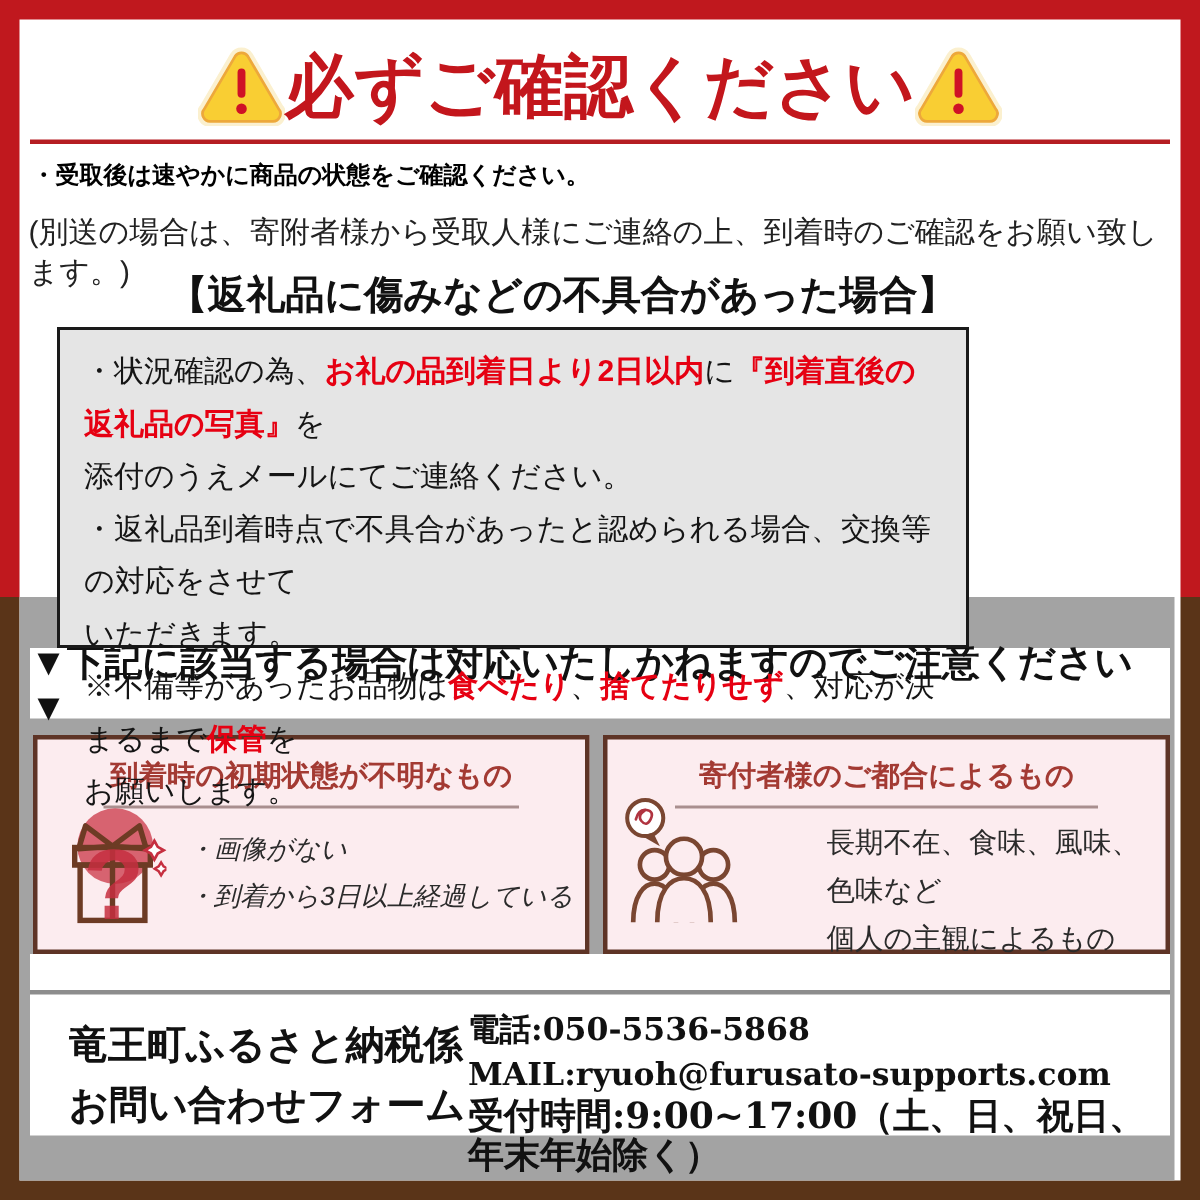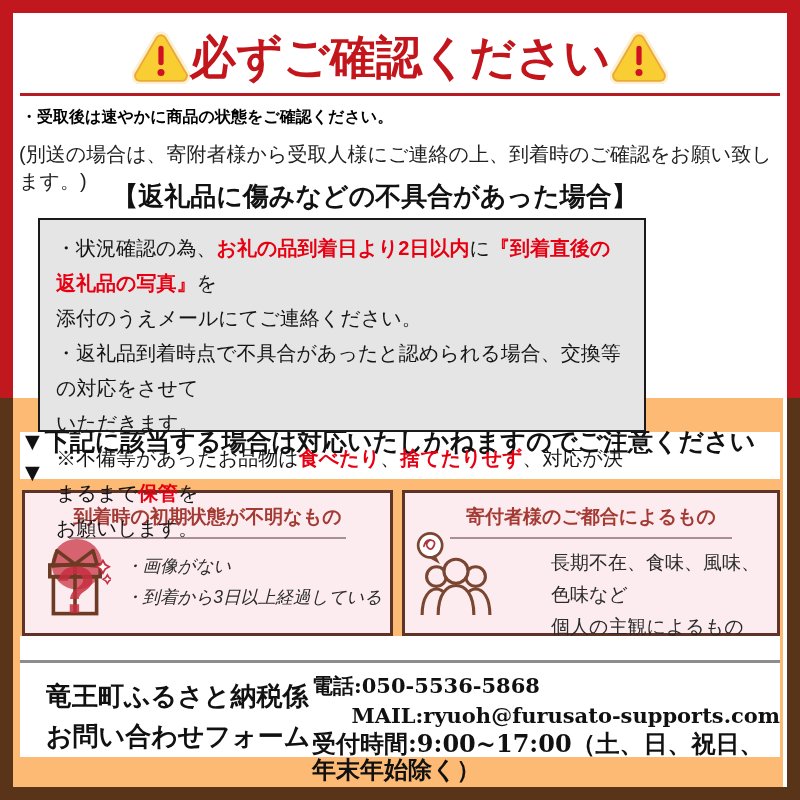--- a/index.html
+++ b/index.html
@@ -18,21 +18,21 @@
   .p1{position:absolute;left:8px;top:94px;margin:0;font-size:16px;font-weight:800;color:#000000;}
   .p2{position:absolute;left:6px;top:128px;margin:0;font-size:20px;color:#222;}
   .h2{position:absolute;left:0;top:166px;width:724px;margin:0;text-align:center;
     font-size:26px;font-weight:800;color:#111;}
   .defect-box{position:absolute;left:25px;top:205px;width:608px;height:214px;
     box-sizing:border-box;border:2px solid #1a1a1a;background:#e5e5e5;z-index:2;
     padding:11px 16px 0 16px;font-size:20px;line-height:35px;color:#151515;}
   .defect-box .red{color:#e60012;font-weight:800;}
 
   
-  .pink-section{position:absolute;left:0;top:385px;width:770px;height:389px;background:#fdba74;}
+  .pink-section{position:absolute;left:0;top:385px;width:770px;height:389px;background:#a3a3a3;}
   .heading-band{position:absolute;left:7px;top:34px;width:760px;height:47px;background:#fff;
     display:flex;align-items:center;justify-content:center;
     font-size:25px;font-weight:900;color:#111;letter-spacing:0;}
   .card{position:absolute;top:92px;height:146px;box-sizing:border-box;
     border:3px solid #5e3426;background:#fcecef;}
   .card-left{left:9px;width:371px;}
   .card-right{left:389px;width:378px;}
   .card-title{margin-top:11px;text-align:center;font-size:19px;font-weight:800;color:#a33a33;}
   .card-rule{height:2px;background:#a98f8f;margin:7px auto 0 auto;width:76%;}
   .card-body{position:relative;height:100px;}
@@ -40,21 +40,21 @@
   .card-left .icon{left:14px;top:-2px;}
   .card-right .icon{left:10px;top:-14px;}
   .bullets{position:absolute;left:100px;top:12px;font-size:17.5px;line-height:31px;color:#2b2b2b;font-style:italic;}
   .freeform{position:absolute;left:100px;top:8px;font-size:19px;line-height:32px;color:#2b2b2b;margin-left:46px;}
 
   .bottom-band{position:absolute;left:7px;top:238px;width:760px;height:121px;background:#fff;}
   .gray-rule{position:absolute;left:0;top:24px;width:760px;height:3px;background:#8d8d8d;}
   .org{position:absolute;left:26px;top:40px;font-size:26px;font-weight:900;color:#111;line-height:40px;}
   .contact-details{position:absolute;left:292px;top:36px;font-family:"DejaVu Serif",serif;color:#111;}
   .phone{font-size:21px;font-weight:700;line-height:28px;}
-  .mail{font-size:21px;font-weight:700;line-height:31px;text-align:right;}
+  .mail{font-size:21px;font-weight:700;line-height:31px;}
   .hours{font-size:24px;font-weight:700;line-height:26px;}
 </style>
 </head>
 <body>
 
 <div class="frame">
   <div class="content">
 
     <div class="pink-section">
 

